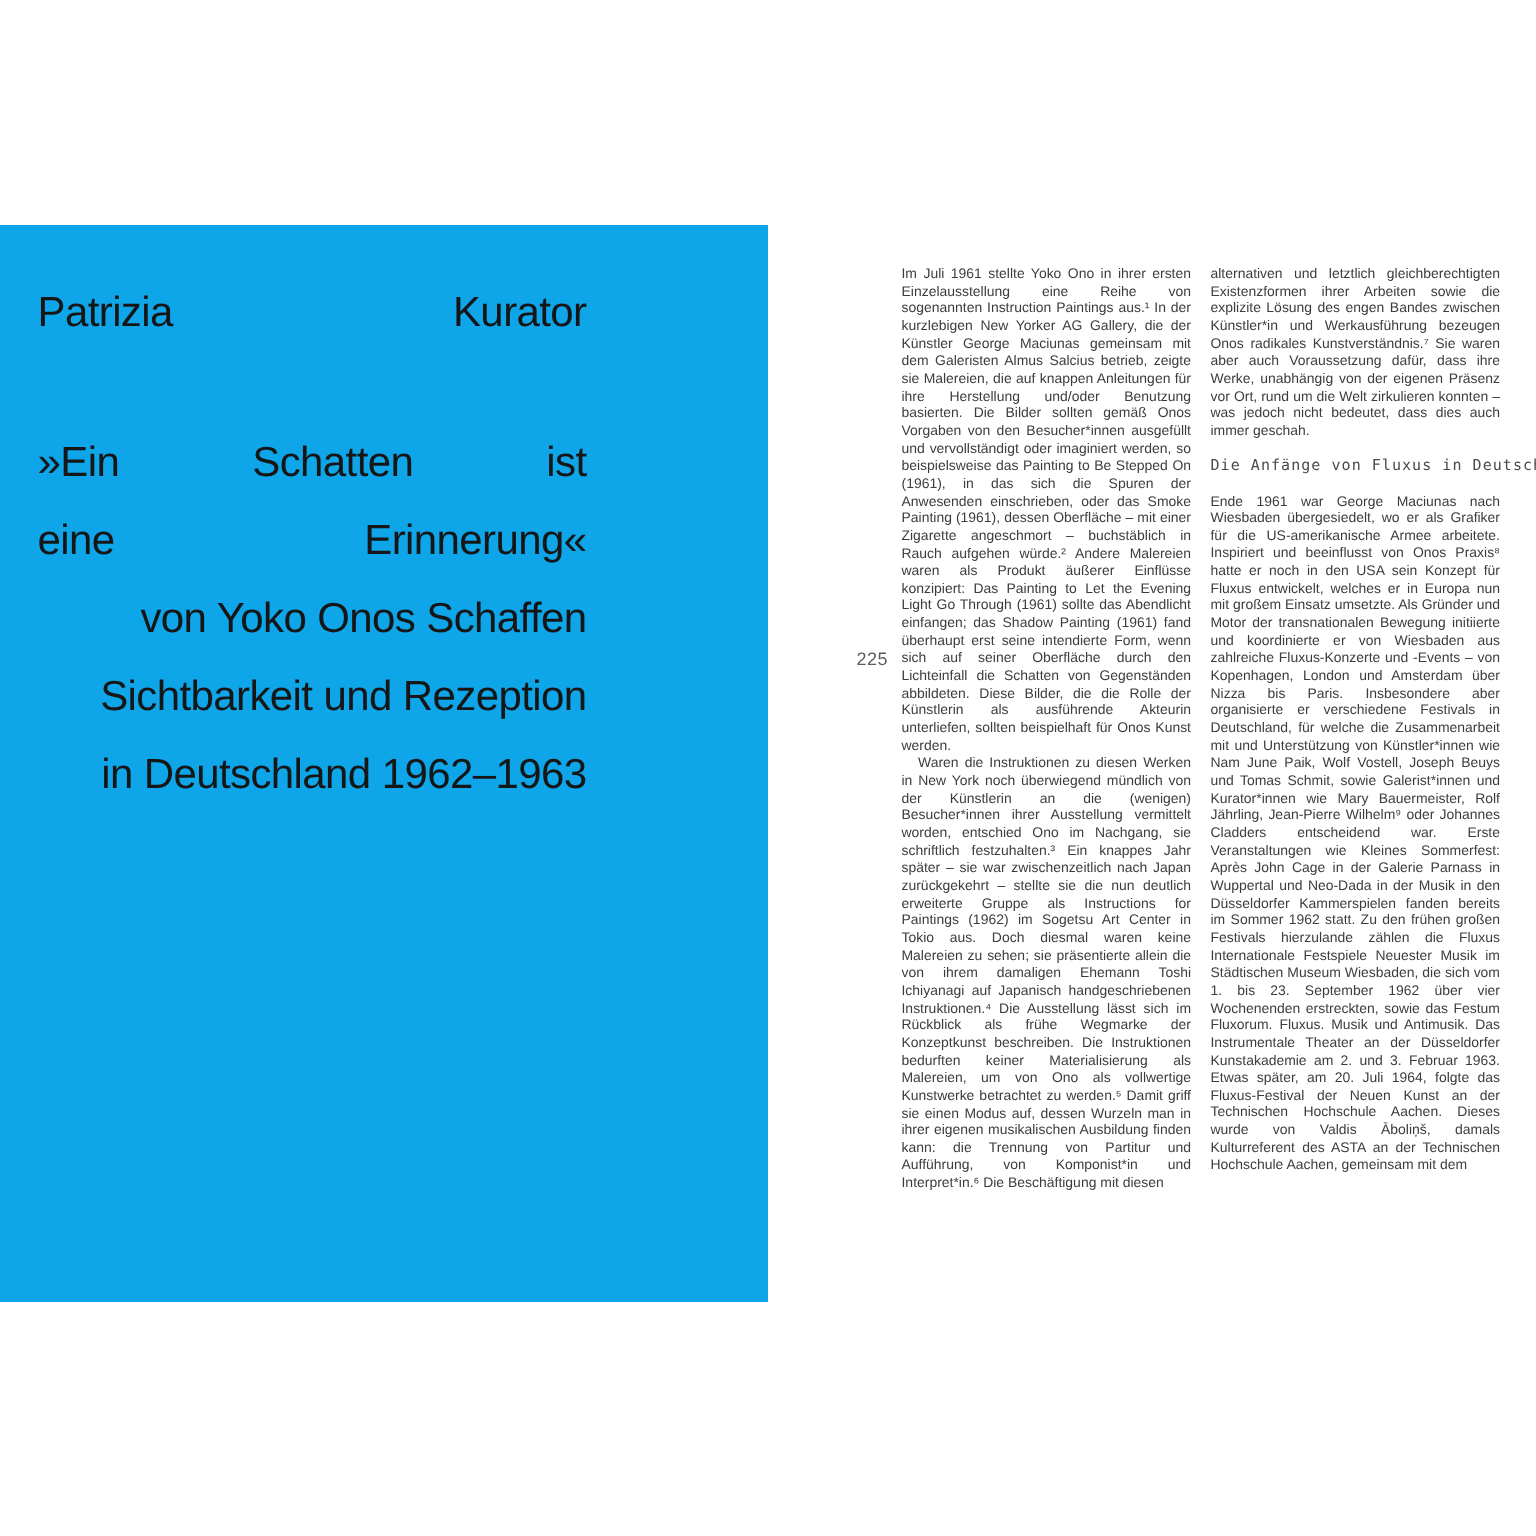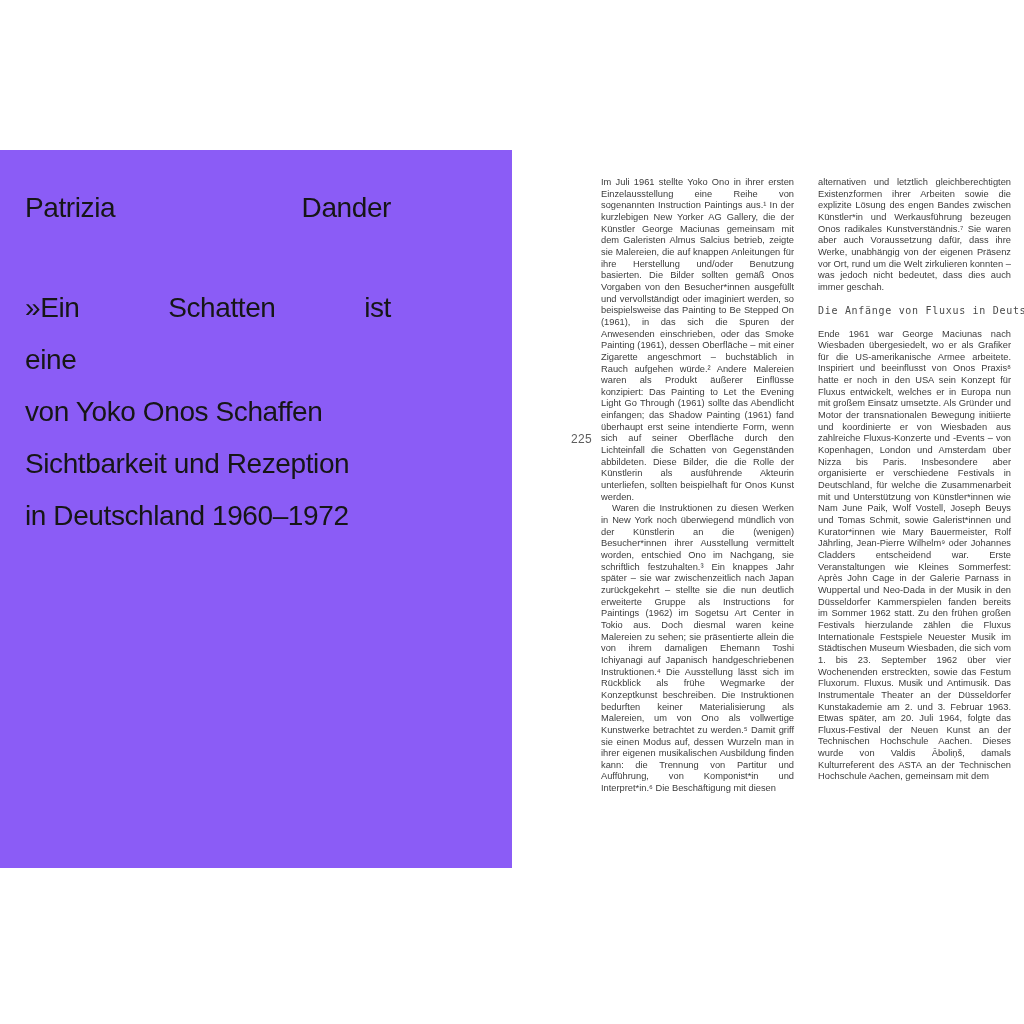--- a/index.html
+++ b/index.html
@@ -9,21 +9,22 @@
     font-family: "Liberation Sans", sans-serif;
     overflow: hidden;
   }
   .book { position: relative; width: 1024px; height: 1024px; }
 
   
   .left-page {
     position: absolute;
     left: 0; top: 150px;
     width: 512px; height: 718px;
-    background: #8b5cf6;
+    background: #0ea5e9;
+    text-align: right;
   }
   .title-block {
     position: absolute;
     left: 25px; top: 32px;
     width: 366px;
     color: #161616;
     font-size: 28px;
     font-weight: 500;
     letter-spacing: -0.4px;
     line-height: 52px;
@@ -49,21 +50,21 @@
   .column {
     position: absolute;
     top: 177px;
     width: 193px;
     font-size: 9.3px;
     line-height: 11.65px;
     color: #3c3c3c;
     text-align: justify;
   }
   .col1 { left: 89px; }
-  .col2 { left: 306px; }
+  .col2 { left: 295px; }
   .column p.para { text-align: justify; }
   .column .colpart p.para + p.para,
   .column > p.para + p.para { text-indent: 11px; }
   .section-heading {
     margin: 11.65px 0;
     font-family: "DejaVu Sans Mono", monospace;
     font-size: 10px;
     letter-spacing: 0.7px;
     color: #4a4a4a;
     text-align: left;
@@ -72,34 +73,35 @@
 </style>
 </head>
 <body>
 
 <div class="book">
 
   <div class="left-page">
     <div class="title-block">
       <div class="tline justify">
         <span>Patrizia</span>
-        <span>Dander</span>
+        <span>Kurator</span>
       </div>
       <div class="tline spacer"></div>
       <div class="tline justify">
         <span>»Ein</span>
         <span>Schatten</span>
         <span>ist</span>
       </div>
       <div class="tline justify">
         <span>eine</span>
+        <span>Erinnerung«</span>
       </div>
       <div class="tline">von Yoko Onos Schaffen</div>
       <div class="tline">Sichtbarkeit und Rezeption</div>
-      <div class="tline">in Deutschland 1960–1972</div>
+      <div class="tline">in Deutschland 1962–1963</div>
     </div>
   </div>
 
   <div class="right-page">
     <div class="page-number">225</div>
 
     <div class="column col1">
         <p class="para">Im Juli 1961 stellte Yoko Ono in ihrer ersten Einzelausstellung eine Reihe von sogenannten Instruction Paintings aus.¹ In der kurzlebigen New Yorker AG Gallery, die der Künstler George Maciunas gemeinsam mit dem Galeristen Almus Salcius betrieb, zeigte sie Malereien, die auf knappen Anleitungen für ihre Herstellung und/oder Benutzung basierten. Die Bilder sollten gemäß Onos Vorgaben von den Besucher*innen ausgefüllt und vervollständigt oder imaginiert werden, so beispielsweise das Painting to Be Stepped On (1961), in das sich die Spuren der Anwesenden einschrieben, oder das Smoke Painting (1961), dessen Oberfläche – mit einer Zigarette angeschmort – buchstäblich in Rauch aufgehen würde.² Andere Malereien waren als Produkt äußerer Einflüsse konzipiert: Das Painting to Let the Evening Light Go Through (1961) sollte das Abendlicht einfangen; das Shadow Painting (1961) fand überhaupt erst seine intendierte Form, wenn sich auf seiner Oberfläche durch den Lichteinfall die Schatten von Gegenständen abbildeten. Diese Bilder, die die Rolle der Künstlerin als ausführende Akteurin unterliefen, sollten beispielhaft für Onos Kunst werden.</p>
         <p class="para">Waren die Instruktionen zu diesen Werken in New York noch überwiegend mündlich von der Künstlerin an die (wenigen) Besucher*innen ihrer Ausstellung vermittelt worden, entschied Ono im Nachgang, sie schriftlich festzuhalten.³ Ein knappes Jahr später – sie war zwischenzeitlich nach Japan zurückgekehrt – stellte sie die nun deutlich erweiterte Gruppe als Instructions for Paintings (1962) im Sogetsu Art Center in Tokio aus. Doch diesmal waren keine Malereien zu sehen; sie präsentierte allein die von ihrem damaligen Ehemann Toshi Ichiyanagi auf Japanisch handgeschriebenen Instruktionen.⁴ Die Ausstellung lässt sich im Rückblick als frühe Wegmarke der Konzeptkunst beschreiben. Die Instruktionen bedurften keiner Materialisierung als Malereien, um von Ono als vollwertige Kunstwerke betrachtet zu werden.⁵ Damit griff sie einen Modus auf, dessen Wurzeln man in ihrer eigenen musikalischen Ausbildung finden kann: die Trennung von Partitur und Aufführung, von Komponist*in und Interpret*in.⁶ Die Beschäftigung mit diesen</p>
       </div>

